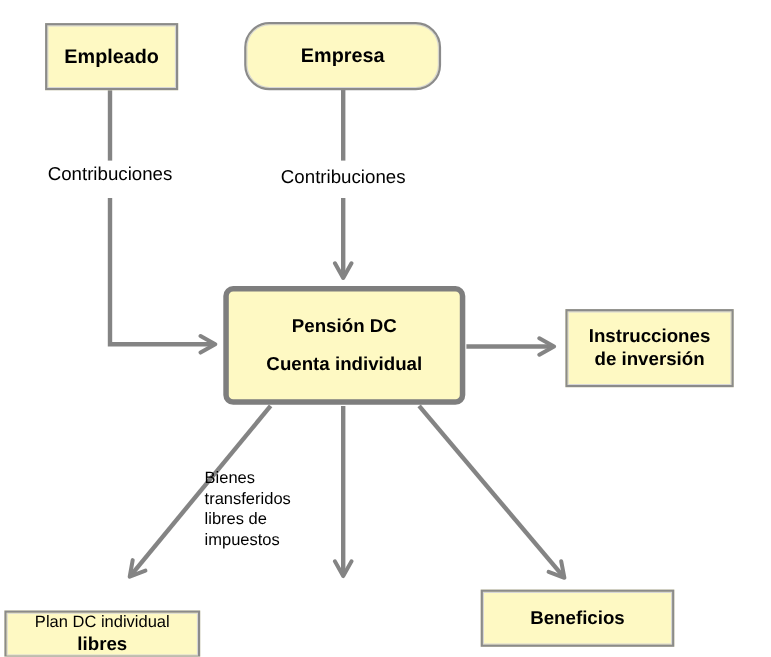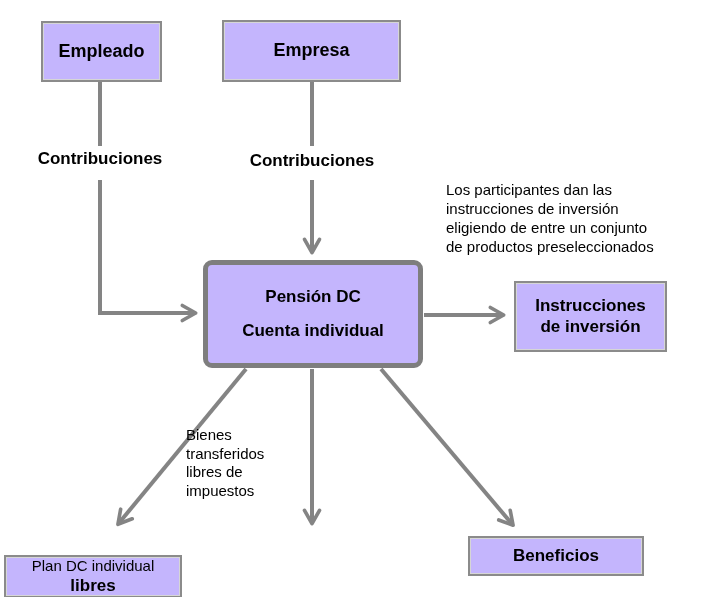--- a/index.html
+++ b/index.html
@@ -17,55 +17,55 @@
     overflow: hidden;
   }
   .arrows {
     position: absolute;
     left: 0;
     top: 0;
   }
   .box {
     position: absolute;
     box-sizing: border-box;
-    background: #c4b5fd;
+    background: #fef9c3;
     border: 2px solid #8b8b8b;
     box-shadow: inset 0 0 0 1px #d6d6d6;
     display: flex;
     flex-direction: column;
     align-items: center;
     justify-content: center;
     text-align: center;
     font-weight: bold;
     font-size: 18px;
     line-height: 1.2;
   }
   .box-empleado   { left: 41px;  top: 21px;  width: 121px; height: 61px; }
-  .box-empresa    { left: 222px; top: 20px;  width: 179px; height: 62px; }
+  .box-empresa    { left: 222px; top: 20px;  width: 179px; height: 62px; border-radius: 23px; }
   .box-pension {
     left: 203px; top: 260px; width: 220px; height: 108px;
     border: 5px solid #7e7e7e;
     border-radius: 9px;
     box-shadow: none;
     font-size: 17px;
     gap: 14px;
   }
   .box-instrucciones { left: 514px; top: 281px; width: 153px; height: 71px; font-size: 17px; }
   .box-ideco {
     left: 4px; top: 555px; width: 178px; height: 43px;
     font-size: 15px; font-weight: normal; line-height: 1.25;
   }
   .box-ideco .sub { font-weight: bold; font-size: 17px; }
   .box-planempresa { left: 224px; top: 536px; width: 176px; height: 44px; font-size: 17px; }
-  .box-beneficios  { left: 437px; top: 536px; width: 176px; height: 40px; font-size: 17px; margin-left: 31px; }
+  .box-beneficios  { left: 437px; top: 536px; width: 176px; height: 52px; font-size: 17px; }
   .lbl {
     position: absolute;
     white-space: pre-line;
   }
-  .lbl-bold { font-weight: bold; }
+  .lbl-bold { font-weight: normal; }
   .lbl-contrib-left { left: 10px;  top: 149px; width: 180px; text-align: center; font-size: 17px; }
   .lbl-contrib-mid  { left: 222px; top: 151px; width: 180px; text-align: center; font-size: 17px; }
   .lbl-invest-note  { left: 446px; top: 180px; width: 256px; font-size: 15px; line-height: 19px; text-align: left; }
   .lbl-taxfree      { left: 186px; top: 426px; width: 124px; text-align: left; font-size: 15px; line-height: 18.5px; }
 </style>
 </head>
 <body>
 
 <div class="canvas">
 
@@ -112,23 +112,19 @@
 
 
   <div class="box box-beneficios">
     <span>Beneficios</span>
   </div>
 
   <div class="lbl lbl-bold lbl-contrib-left">Contribuciones</div>
 
   <div class="lbl lbl-bold lbl-contrib-mid">Contribuciones</div>
 
-  <div class="lbl lbl-invest-note">Los participantes dan las
-instrucciones de inversión
-eligiendo de entre un conjunto
-de productos preseleccionados</div>
 
   <div class="lbl lbl-taxfree">Bienes
 transferidos
 libres de
 impuestos</div>
 
 </div>
 
 </body></html>

